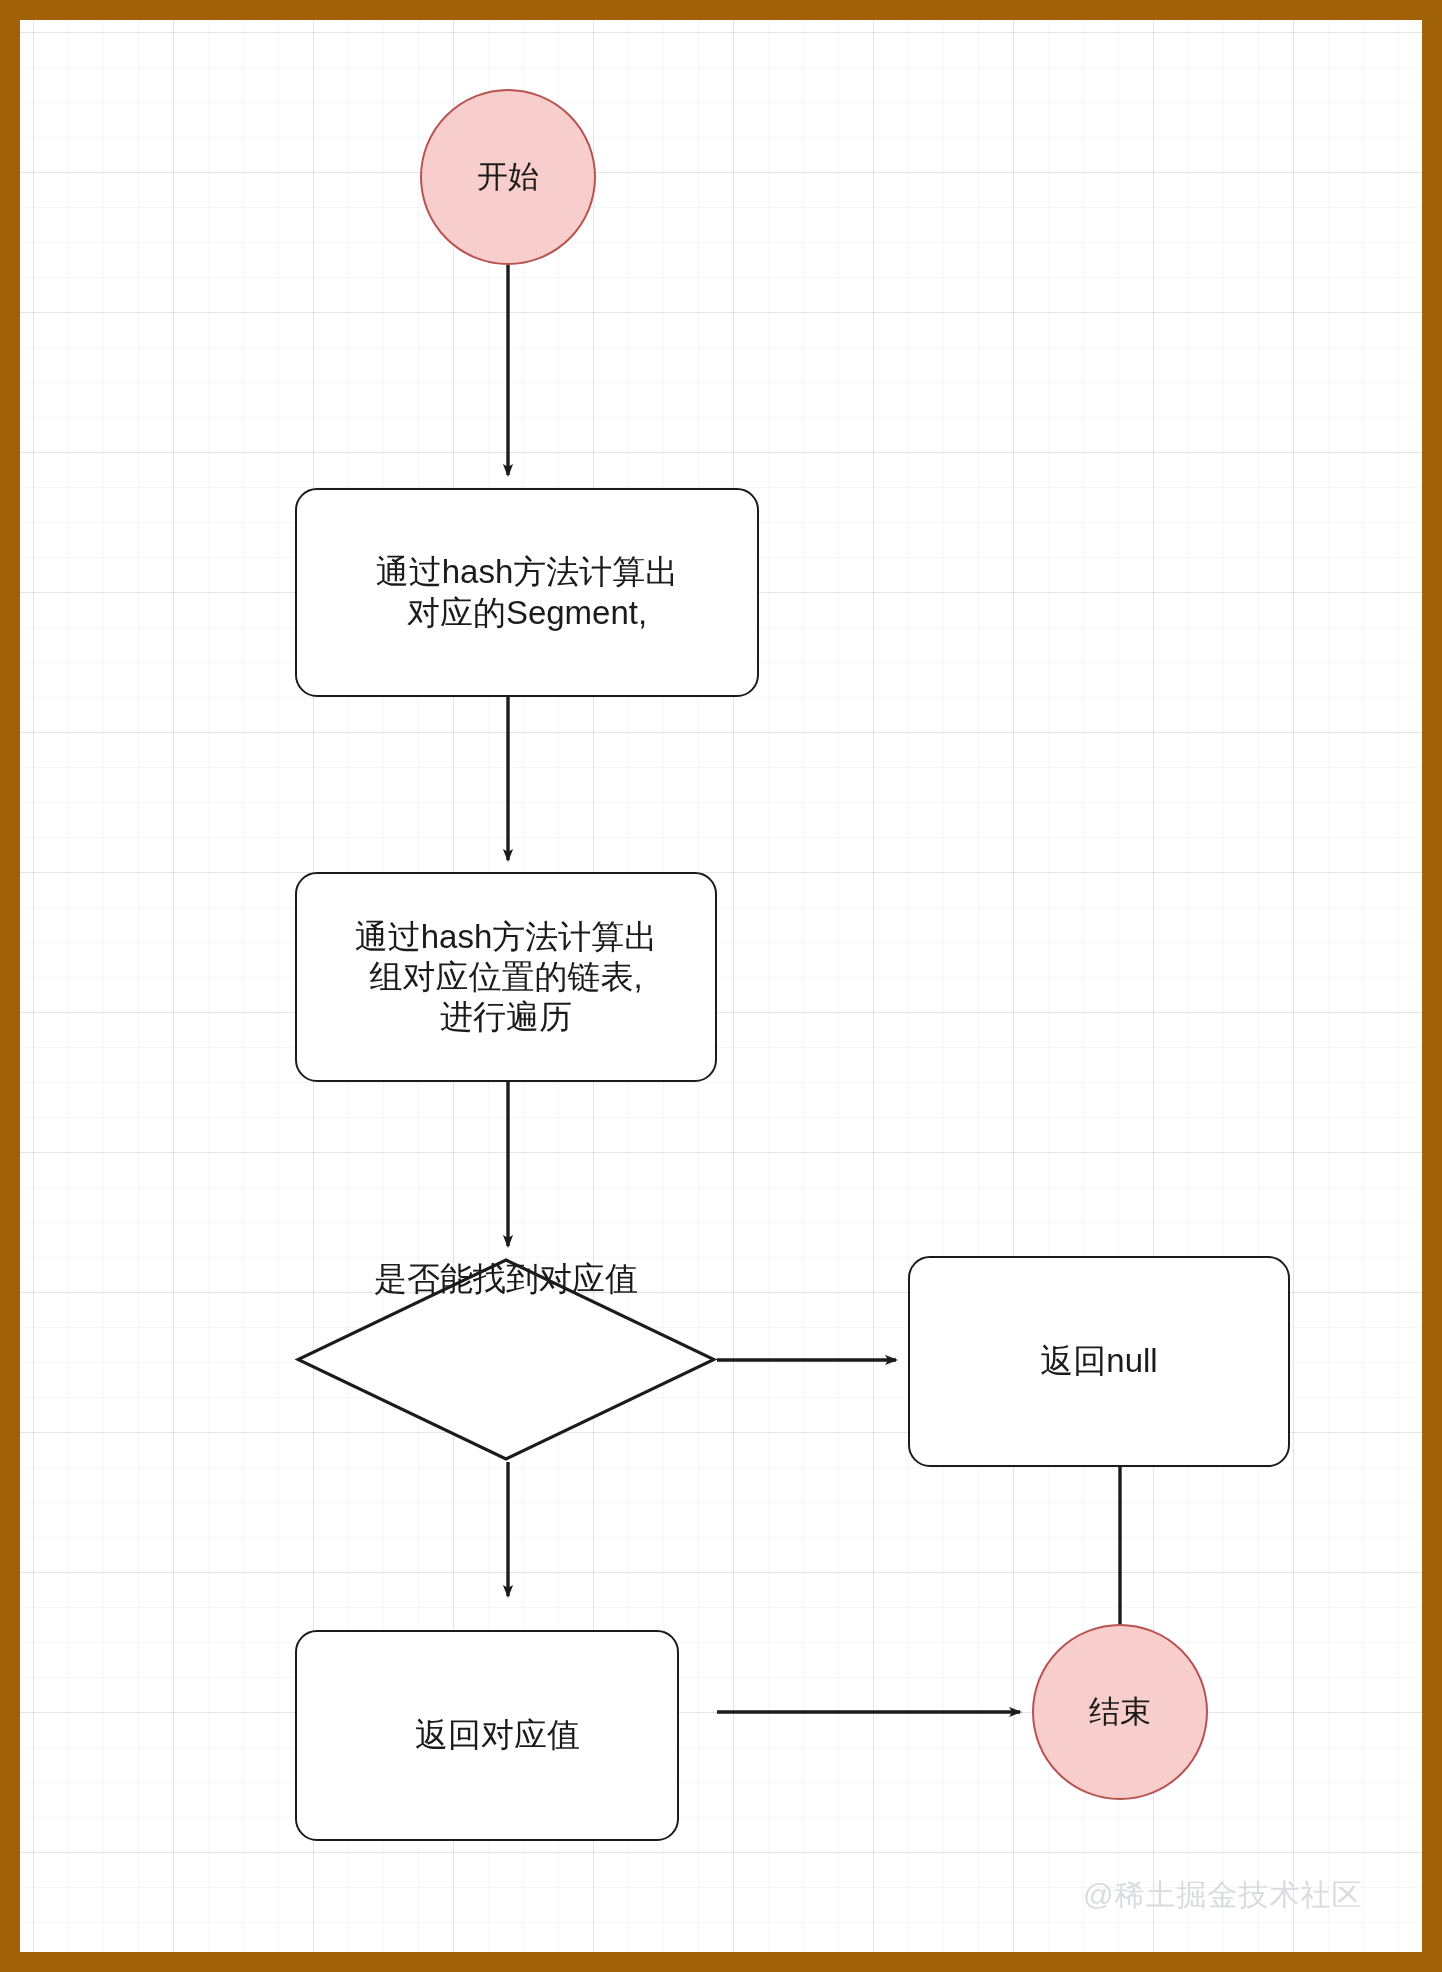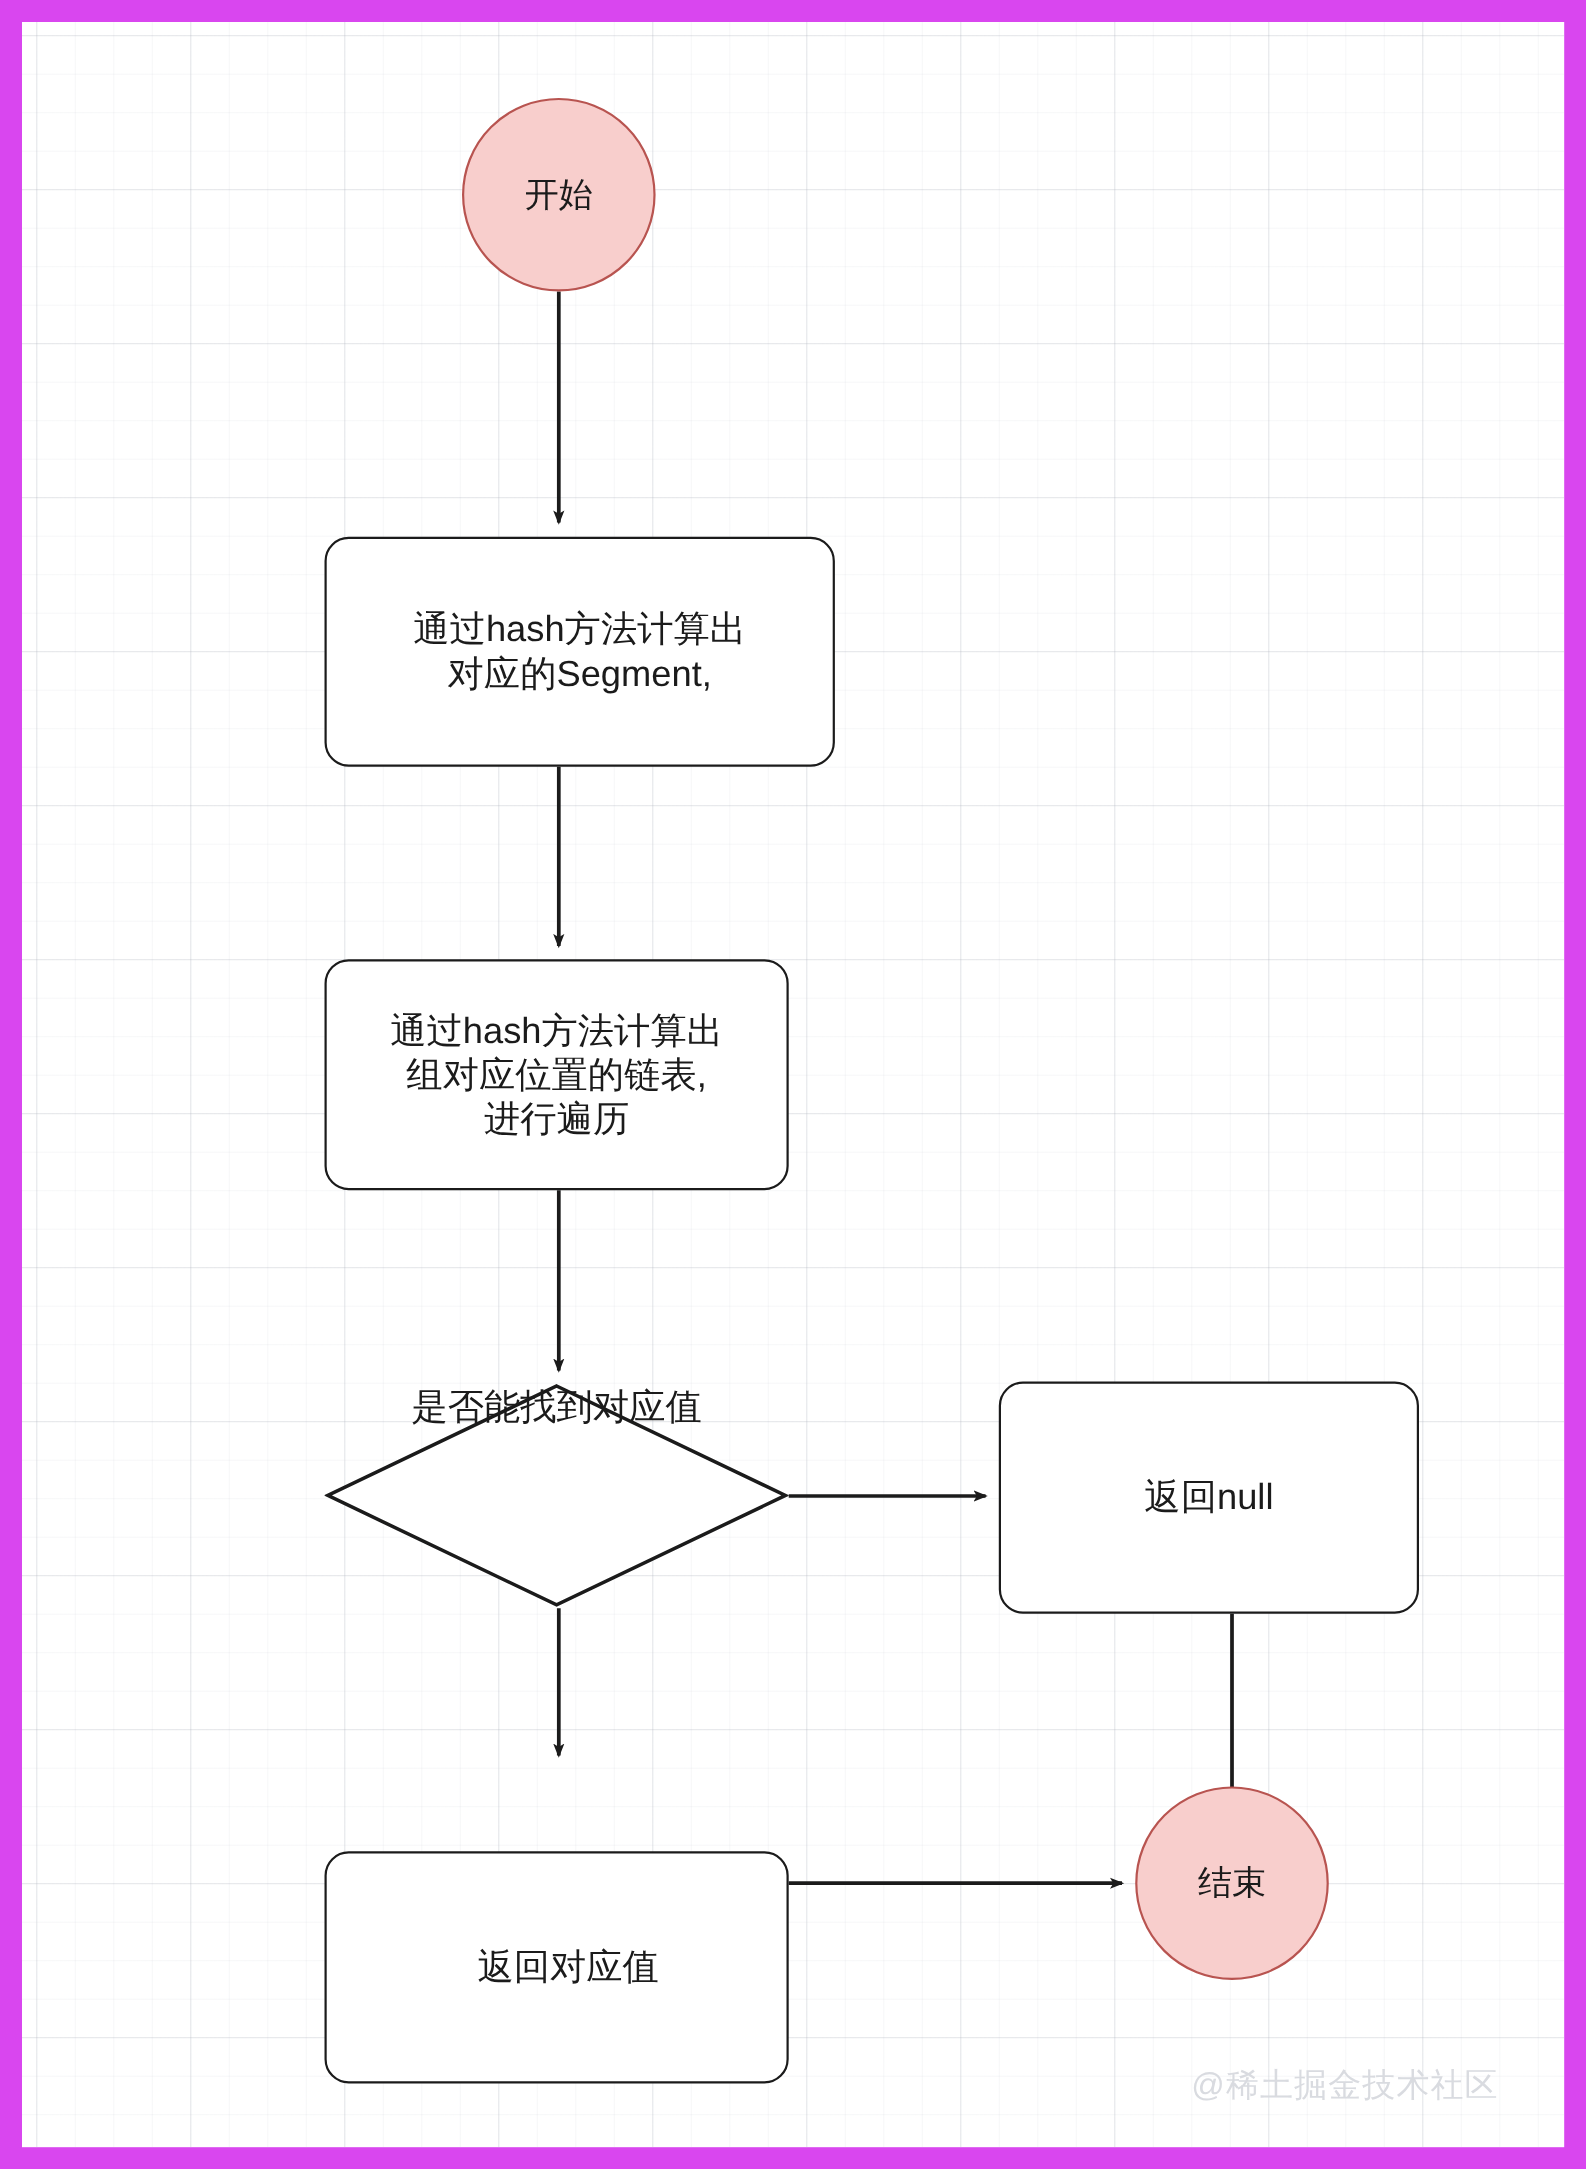--- a/index.html
+++ b/index.html
@@ -4,21 +4,21 @@
 <style>
   html, body {
     margin: 0;
     padding: 0;
     background: #000000;
   }
   #canvas {
     position: relative;
     width: 1442px;
     height: 1972px;
-    background: #d946ef;
+    background: #a16207;
     overflow: hidden;
     font-family: "Liberation Sans", "DejaVu Sans", sans-serif;
   }
   #sheet {
     position: absolute;
     left: 20px;
     top: 20px;
     width: 1402px;
     height: 1932px;
     background-color: #ffffff;
@@ -142,21 +142,21 @@
       </svg>
       <span class="decision-label">是否能找到对应值</span>
     </div>
 
     <div class="node process" style="left:888px; top:1236px; width:382px; height:211px;">
       <div>
         <span class="nline">返回null</span>
       </div>
     </div>
 
-    <div class="node process" style="left:275px; top:1663px; width:422px; height:211px;padding-left:33px;">
+    <div class="node process" style="left:275px; top:1610px; width:384px; height:211px;padding-left:33px;">
       <div>
         <span class="nline">返回对应值</span>
       </div>
     </div>
 
     <div class="node terminal" style="left:1012px; top:1604px; width:176px; height:176px;">
       <span>结束</span>
     </div>
 
     <div class="watermark" style="left:1063px; top:1855px;">@稀土掘金技术社区</div>

